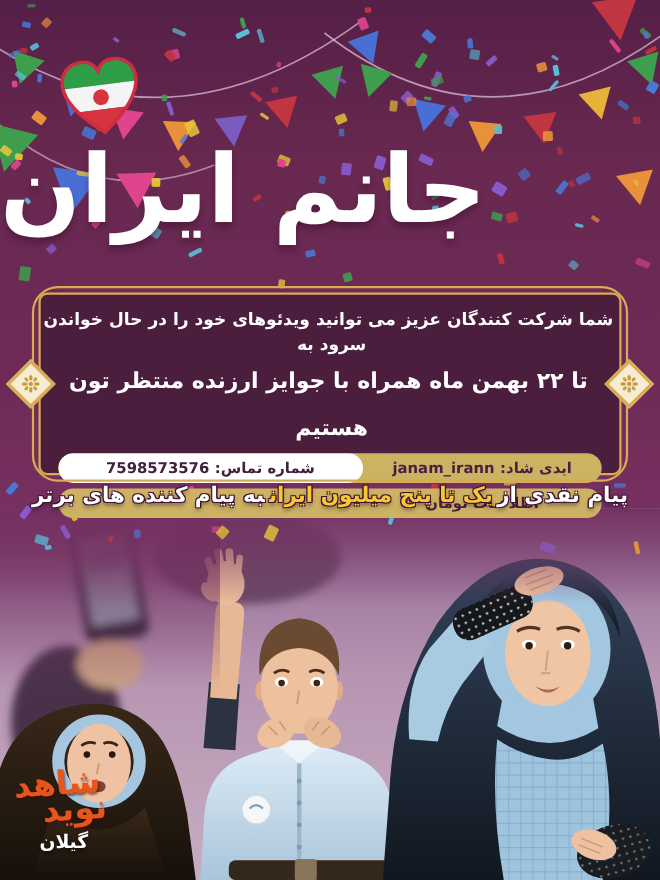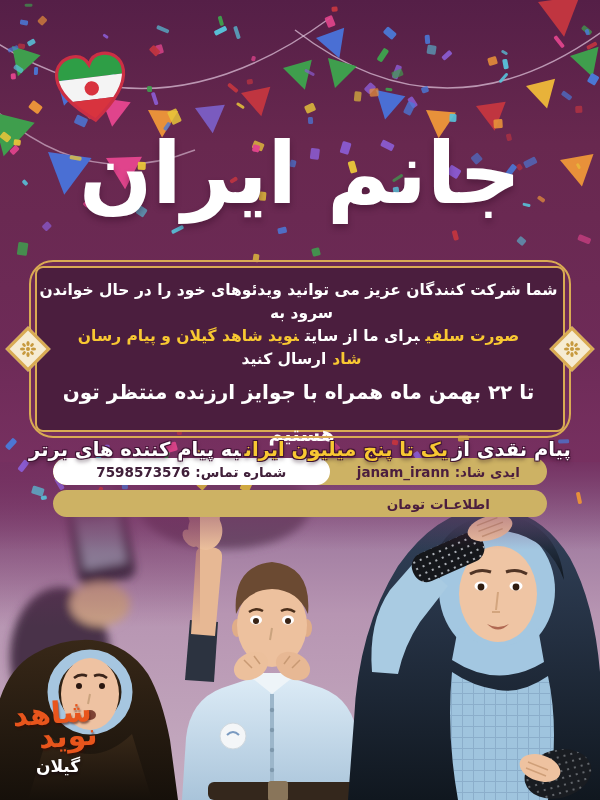--- a/index.html
+++ b/index.html
@@ -10,21 +10,21 @@
   *{box-sizing:border-box;font-family:"DejaVu Sans",sans-serif;}
   .poster{position:relative;width:600px;height:800px;overflow:hidden;
     background:linear-gradient(180deg,#551f47 0%,#68284f 18%,var(--background) 45%,#7a3263 62%);}
   
   #bunting{position:absolute;top:0;left:0;z-index:2;pointer-events:none;}
   #confetti-layer{position:absolute;inset:0;z-index:2;pointer-events:none;}
   .confetti{position:absolute;border-radius:1.5px;}
   
   .heart{position:absolute;left:52px;top:50px;width:80px;height:80px;z-index:4;transform:rotate(-7deg);}
   
-  .title{position:absolute;top:62px;left:0;width:100%;text-align:center;z-index:3;
+  .title{position:absolute;top:62px;left:0;width:100%;text-align:left;z-index:3;
     color:var(--white);font-size:86px;font-weight:bold;line-height:1.25;
     text-shadow:0 4px 6px rgba(40,5,30,.35);}
   .subtitle{position:absolute;top:196px;left:0;width:100%;text-align:center;z-index:3;
     color:var(--white);font-size:37px;font-weight:normal;letter-spacing:1px;
     text-shadow:0 2px 4px rgba(40,5,30,.3);}
   
   .info-box{position:absolute;left:35px;right:35px;top:266px;height:166px;z-index:3;
     background:var(--box_fill);border:2px solid var(--gold);border-radius:8px;
     text-align:center;padding-top:11px;}
   .box-frame{position:absolute;inset:-8px;border:2px solid var(--gold);border-radius:24px;pointer-events:none;}
@@ -273,23 +273,20 @@
         <ellipse cx="13" cy="13" rx="1.4" ry="2.2" transform="rotate(-45 13 13)"></ellipse>
         <ellipse cx="13" cy="5" rx="1.4" ry="2.2" transform="rotate(45 13 5)"></ellipse>
         <ellipse cx="5" cy="13" rx="1.4" ry="2.2" transform="rotate(45 5 13)"></ellipse>
       </g>
         </svg>
     </div>
 
     <div class="b-line" dir="rtl">
       <span>شما شرکت کنندگان عزیز می توانید ویدئوهای خود را در حال خواندن سرود به</span>
     </div>
-    <div class="b-line" dir="rtl">
-      <span class="hl">صورت سلفی</span><span>برای ما از سایت</span><span class="hl">نوید شاهد گیلان و پیام رسان شاد</span><span>ارسال کنید</span>
-    </div>
     <div class="b-line b-line3" dir="rtl">
       <span>تا ۲۲ بهمن ماه همراه با جوایز ارزنده منتظر تون هستیم</span>
     </div>
 
     <div class="pill-row">
       <div class="pill-gold">
         <span>ایدی شاد:</span>
         <span class="latin">janam_irann</span>
       </div>
       <div class="pill-white">

